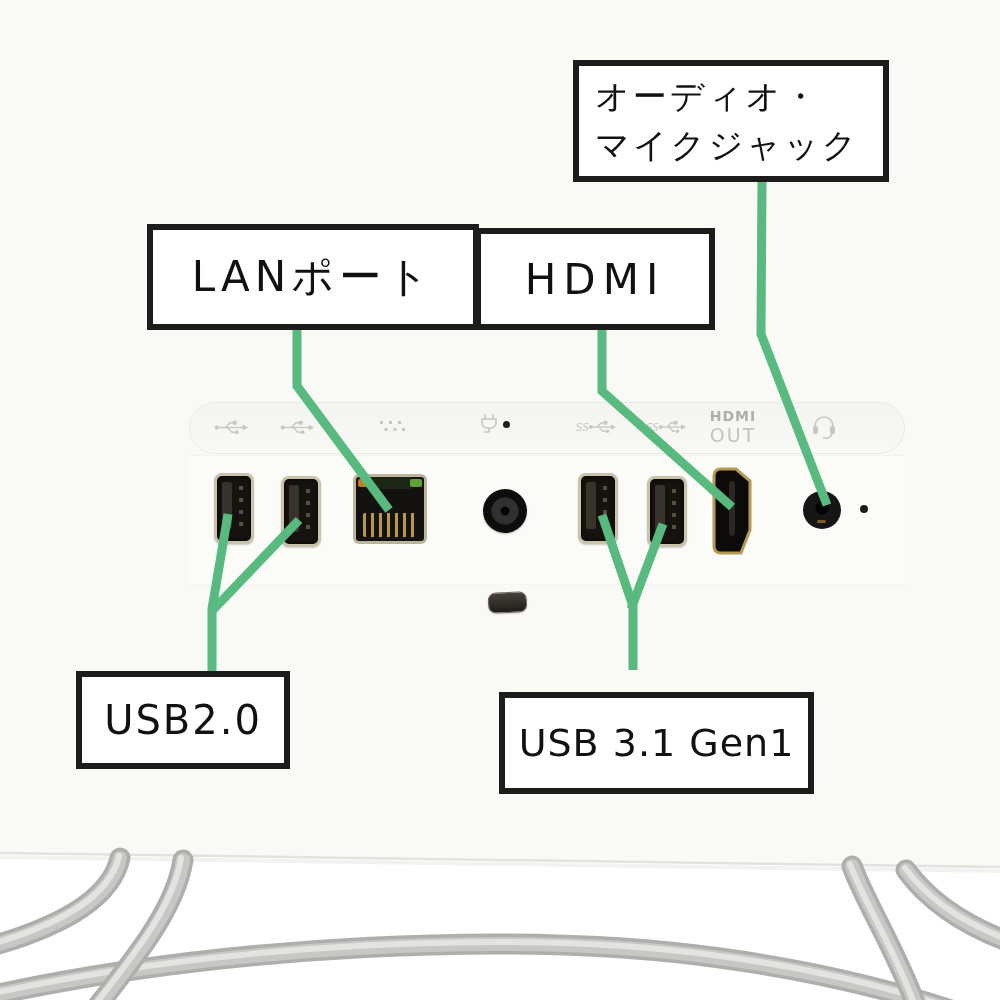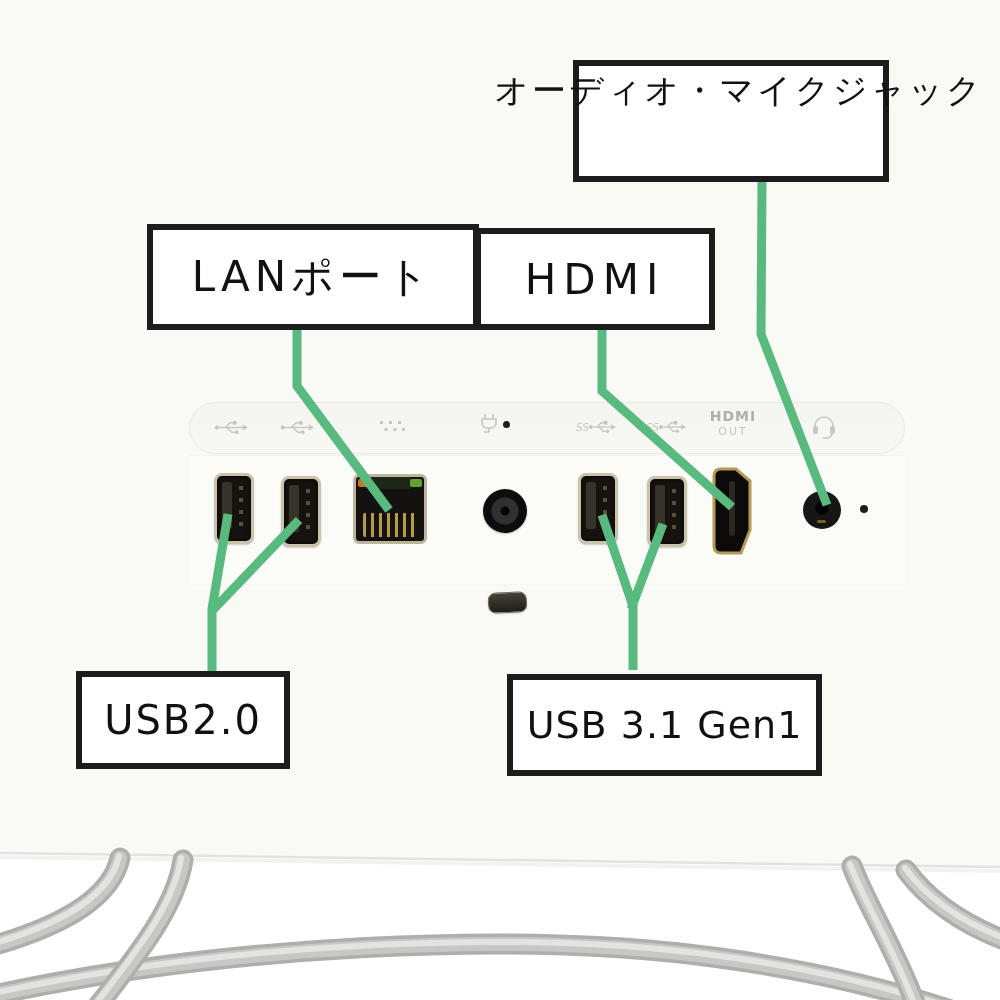--- a/index.html
+++ b/index.html
@@ -10,21 +10,21 @@
   .icon-strip{position:absolute;left:189px;top:402px;width:716px;height:52px;
               border:1px solid #e9e9e4;border-radius:26px;
               background:linear-gradient(#f4f4f1,#f8f8f5);box-sizing:border-box;}
   .ports-band{position:absolute;left:189px;top:455px;width:716px;height:128px;
               background:#fbfbf8;border-top:1px solid rgba(0,0,0,0.03);
               border-bottom:1px solid rgba(0,0,0,0.025);}
   
   .panel-icon{position:absolute;color:#c8c6c1;}
   .hdmi-out-block{position:absolute;left:703px;top:409px;width:60px;text-align:center;line-height:1;}
   .hdmi-out-block .logo{font-size:14px;font-weight:bold;letter-spacing:1px;color:#b2afa8;}
-  .hdmi-out-block .sub{font-size:11px;letter-spacing:2px;color:#c6c3bc;margin-top:3px;}
+  .hdmi-out-block .sub{font-size:19px;letter-spacing:2px;color:#c6c3bc;margin-top:3px;}
   .screw-dot{position:absolute;border-radius:50%;background:#1d1d1d;}
   
   .usb-port{position:absolute;width:40px;height:71px;background:#16130f;
             border:3px solid #cbc2ac;border-radius:8px;box-sizing:border-box;
             box-shadow:inset 0 0 5px rgba(0,0,0,.85),0 1px 2px rgba(0,0,0,.2);}
   .usb-port .tongue{position:absolute;left:5px;top:6px;width:10px;height:47px;
             background:#37332b;border-radius:2px;}
   .usb-port .pins{position:absolute;right:8px;top:10px;height:40px;display:flex;
             flex-direction:column;justify-content:space-between;}
   .usb-port .pins i{width:4px;height:4px;background:#56503f;display:block;}
@@ -42,28 +42,28 @@
   .audio-jack{position:absolute;left:803px;top:491px;width:38px;height:38px;border-radius:50%;
             background:radial-gradient(circle at 50% 45%,#000 0 6px,#161616 7px 19px);}
   .audio-jack::after{content:"";position:absolute;left:14px;bottom:6px;width:9px;height:3px;
             background:#8d6f25;border-radius:2px;opacity:.85;}
   .hdmi-port{position:absolute;left:710px;top:466px;}
   .k-slot{position:absolute;left:488px;top:592px;width:37px;height:19px;border-radius:8px;
             background:linear-gradient(180deg,#47423b,#1f1c18);border:1px solid #6b655d;
             transform:rotate(-2deg);box-shadow:0 1px 2px rgba(0,0,0,.15);}
   
   .callout{position:absolute;background:#fff;border:6px solid #1c1c1c;box-sizing:border-box;
-           color:#111;display:flex;flex-direction:row;align-items:center;justify-content:center;}
+           color:#111;display:flex;flex-direction:column;align-items:center;justify-content:center;}
   .callout .ln{white-space:nowrap;}
   #audio-label{left:573px;top:60px;width:316px;height:122px;align-items:flex-start;
                padding-left:16px;font-size:34px;letter-spacing:3px;line-height:1.45;}
   #lan-label{left:147px;top:224px;width:332px;height:106px;font-size:42px;letter-spacing:5px;}
   #hdmi-label{left:475px;top:228px;width:240px;height:102px;font-size:42px;letter-spacing:7px;}
   #usb2-label{left:76px;top:671px;width:214px;height:98px;font-size:40px;letter-spacing:2px;}
-  #usb31-label{left:499px;top:674px;width:315px;height:102px;font-size:38px;letter-spacing:1px;margin-left:8px;}
+  #usb31-label{left:499px;top:692px;width:315px;height:102px;font-size:38px;letter-spacing:1px;}
 </style>
 </head>
 <body>
 
 <div id="stage">
 
   <svg id="scene-bg" width="1000" height="1000">
     <rect x="0" y="0" width="1000" height="1000" fill="#f9f9f6"></rect>
     <polygon points="0,852 1000,866 1000,1000 0,1000" fill="#ffffff"></polygon>
     <line x1="0" y1="853" x2="1000" y2="867" stroke="#e2e2de" stroke-width="2.5"></line>

